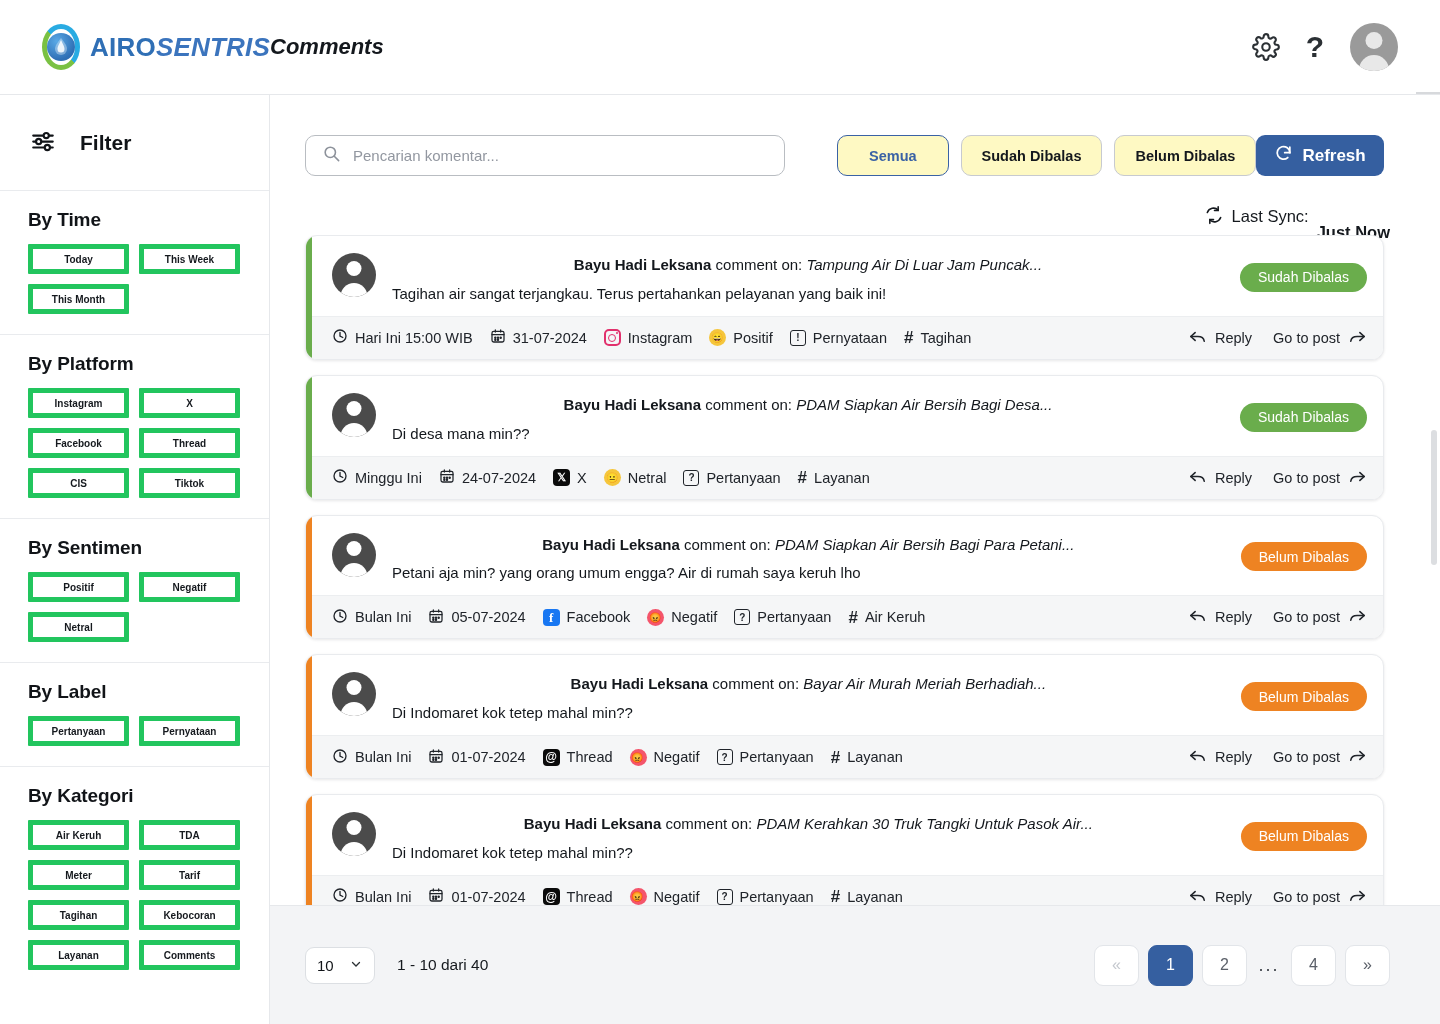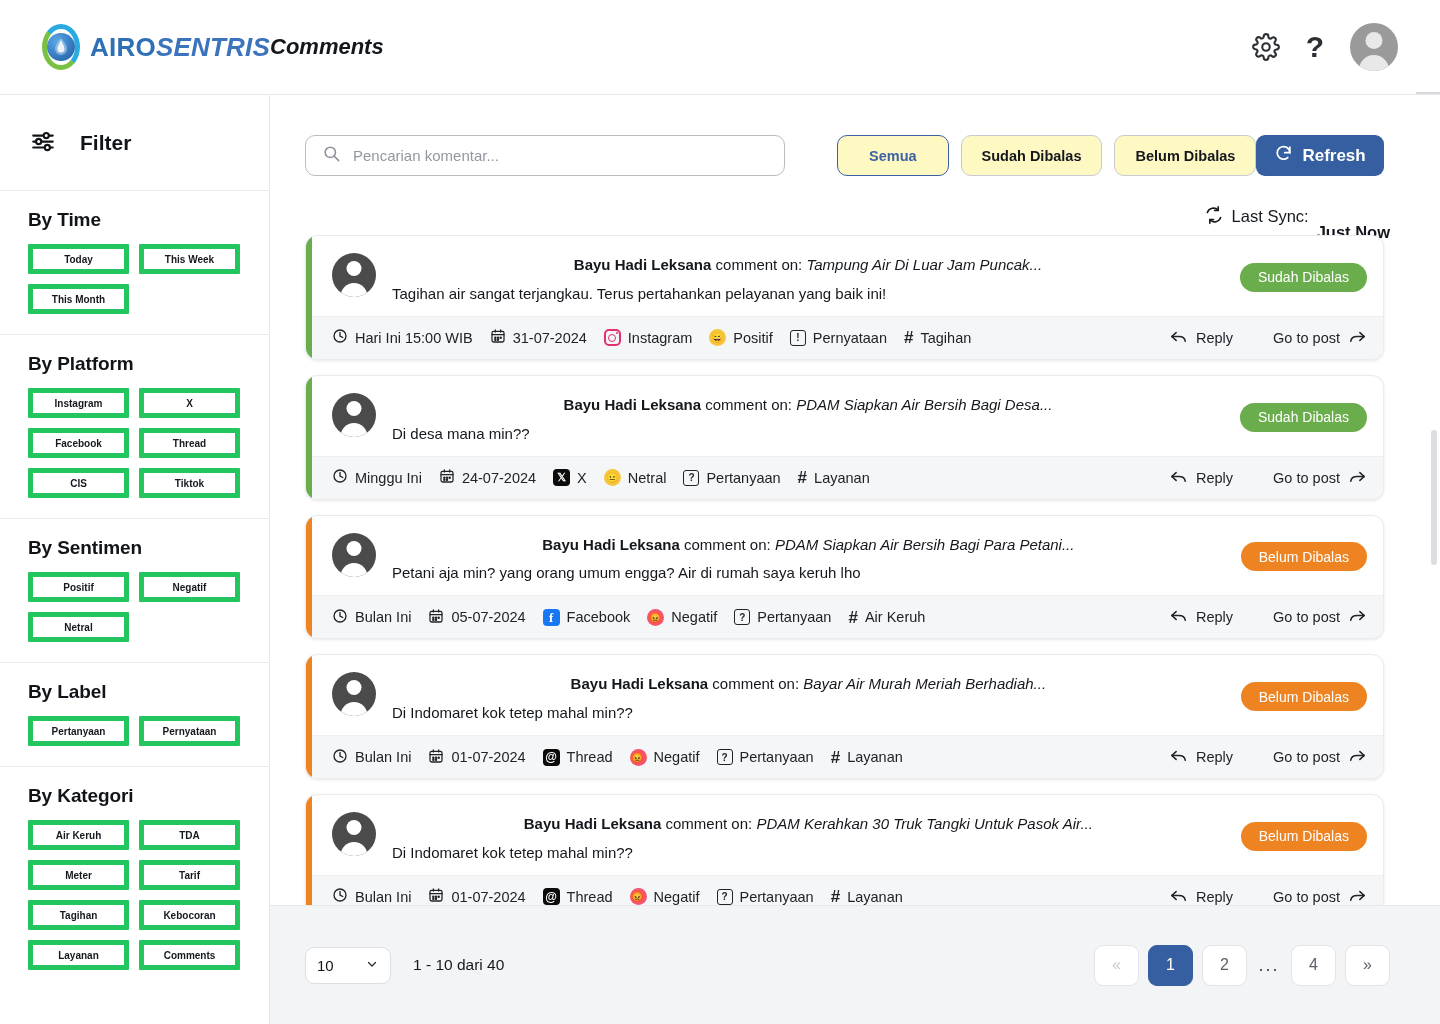--- a/index.html
+++ b/index.html
@@ -147,21 +147,21 @@
   .badge{
     flex:0 0 auto; align-self:center; height:29px; border-radius:15px; color:#fff;
     font-size:14px; padding:0 18px; display:flex; align-items:center; white-space:nowrap;
   }
   .meta{
     background:#f5f6f7; border-top:1px solid #eceef0;
     padding:10px 16px 10px 26px; display:flex; align-items:center;
   }
   .meta-items{ display:flex; align-items:center; gap:17px; flex-wrap:nowrap; }
   .mi{ display:flex;align-items:center;gap:7px;font-size:14.5px;color:#20242a;white-space:nowrap;}
-  .meta-actions{ margin-left:auto; display:flex; align-items:flex-end; gap:40px; }
+  .meta-actions{ margin-left:auto; display:flex; align-items:flex-end; gap:21px; }
   .act{ display:flex;align-items:center;gap:8px;font-size:14.5px;color:#20242a;cursor:pointer;}
 
   
   .pf{ width:17px;height:17px;border-radius:4px;display:flex;align-items:center;justify-content:center;flex:0 0 17px;}
   .pf.ig{ border:2px solid #e1306c; border-radius:5px; position:relative; }
   .pf.ig::before{content:"";position:absolute;width:6px;height:6px;border:1.6px solid #e1306c;border-radius:50%;}
   .pf.ig::after{content:"";position:absolute;top:1px;right:1px;width:2px;height:2px;border-radius:50%;background:#e1306c;}
   .pf.x{ background:#0b0b0b; color:#fff; font-size:11px; font-weight:700; font-family:"Liberation Serif",serif;}
   .pf.fb{ background:#1877f2; color:#fff; font-size:13px; font-weight:700; font-family:"Liberation Serif",serif; line-height:1;}
   .pf.th{ background:#0b0b0b; color:#fff; font-size:12px; font-weight:700; }
@@ -175,21 +175,21 @@
   }
   .hashi{ font-size:17px; font-weight:700; line-height:1; }
 
   
   .footer{
     position:absolute; left:270px; bottom:0; width:1170px; height:119px;
     background:#f3f4f6; border-top:1px solid #e6e8eb;
     display:flex; align-items:center; padding:0 50px 0 35px;
   }
   .per-page{
-    width:86px;height:37px;background:#fff;border:1px solid #dcdfe3;border-radius:9px;
+    width:70px;height:37px;background:#fff;border:1px solid #dcdfe3;border-radius:9px;
     display:flex;align-items:center;justify-content:space-between;padding:0 11px;cursor:pointer;
     font-size:15px;
   }
   .range{ margin-left:22px; font-size:15.5px; color:#15191e; }
   .pager{ margin-left:auto; display:flex; align-items:center; gap:9px; }
   .pg{
     min-width:45px;height:41px;background:#fff;border:1px solid #e2e5e9;border-radius:9px;
     display:flex;align-items:center;justify-content:center;
     font-family:inherit;font-size:16px;color:#5b6views;cursor:pointer;color:#5b6069;
   }

